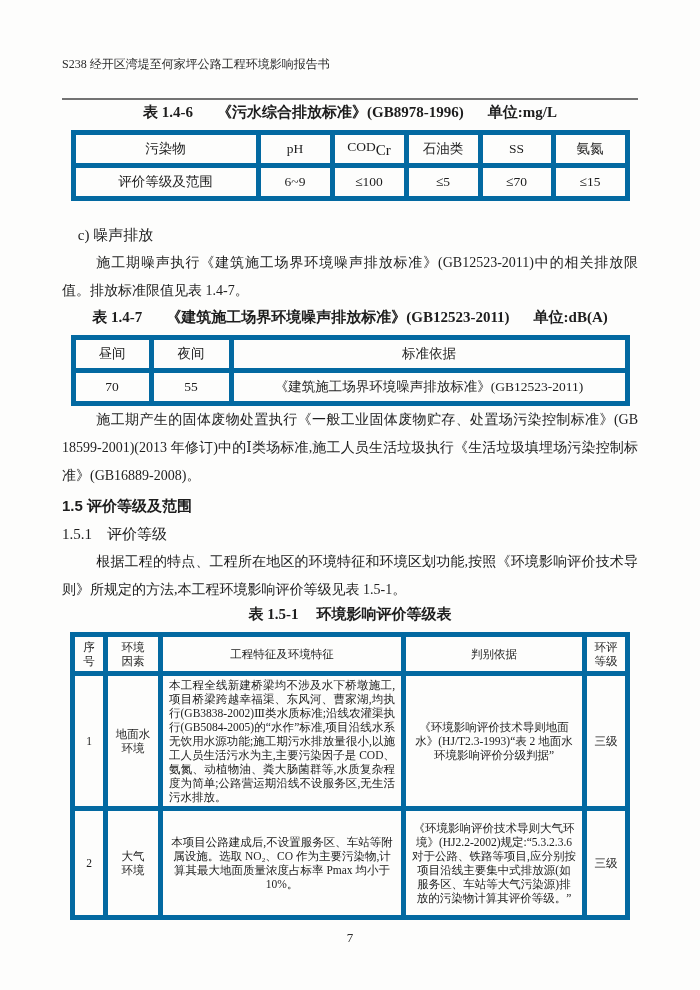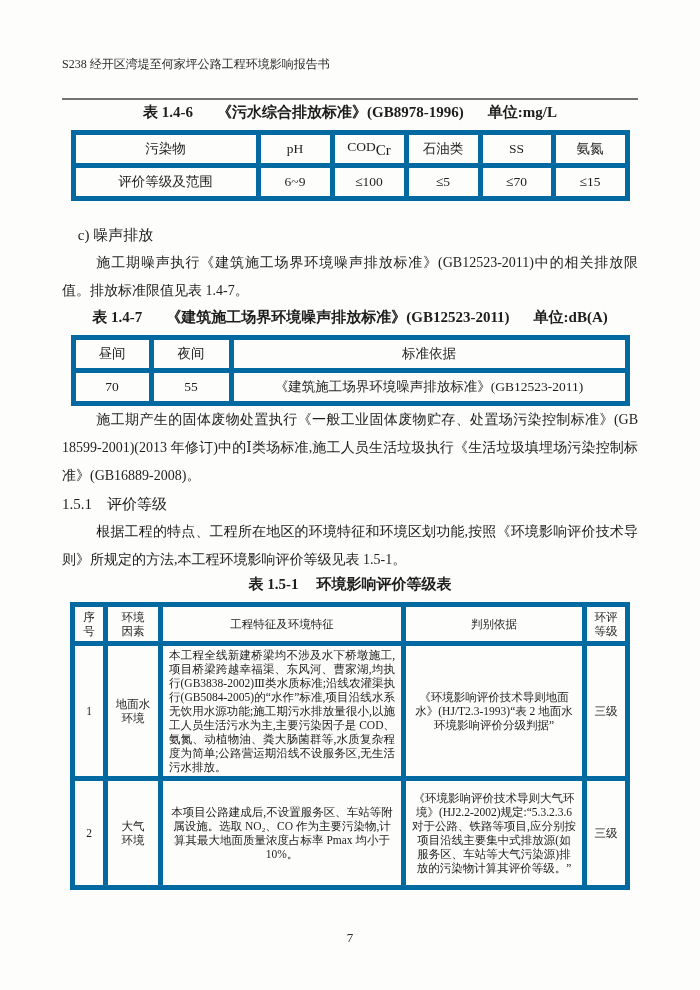--- a/index.html
+++ b/index.html
@@ -124,20 +124,21 @@
       <tr>
         <td>70</td>
         <td>55</td>
         <td>《建筑施工场界环境噪声排放标准》(GB12523-2011)</td>
       </tr>
     </tbody>
   </table>
 
   <p class="para lh3">施工期产生的固体废物处置执行《一般工业固体废物贮存、处置场污染控制标准》(GB 18599-2001)(2013 年修订)中的Ⅰ类场标准,施工人员生活垃圾执行《生活垃圾填埋场污染控制标准》(GB16889-2008)。</p>
 
+  <p class="h-bold">1.5 评价等级及范围</p>
   <p class="h-sub">1.5.1　评价等级</p>
   <p class="para">根据工程的特点、工程所在地区的环境特征和环境区划功能,按照《环境影响评价技术导则》所规定的方法,本工程环境影响评价等级见表 1.5-1。</p>
 
   <div class="caption small-gap">
     <span>表 1.5-1</span>
     <span>环境影响评价等级表</span>
   </div>
 
   <table class="t t151">
     <colgroup>

